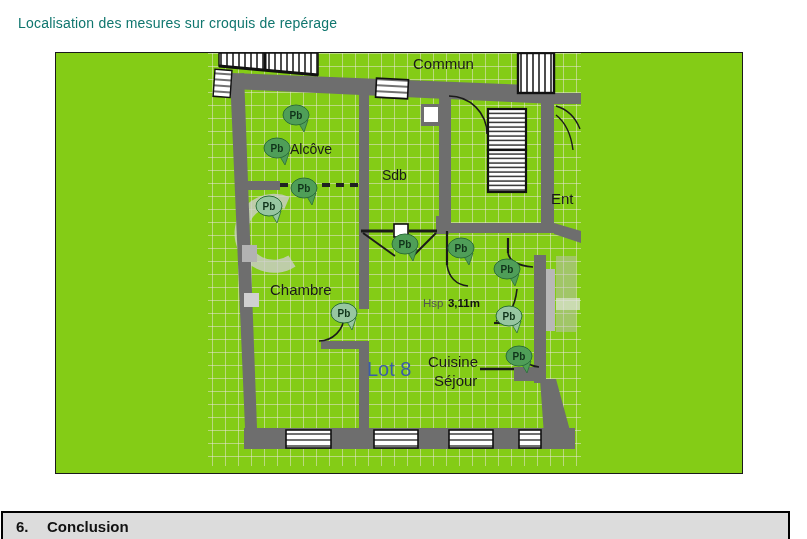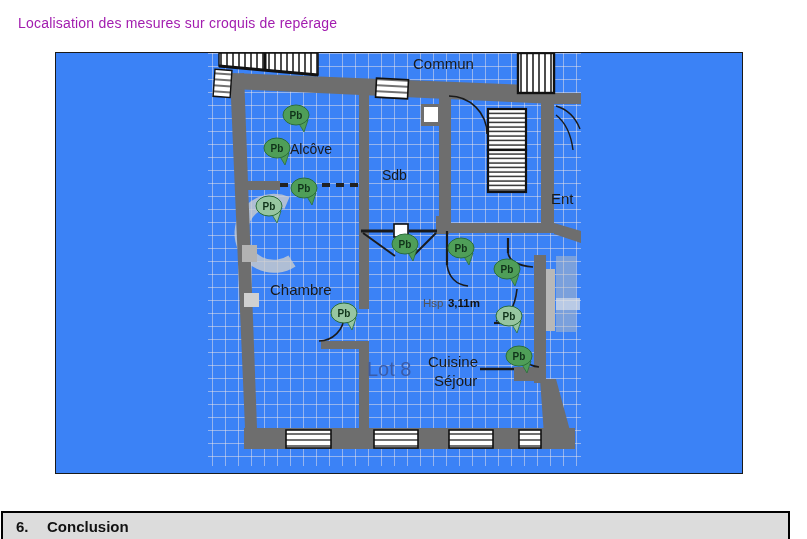--- a/index.html
+++ b/index.html
@@ -1,20 +1,20 @@
 <!DOCTYPE html>
 <html><head>
 <meta charset="utf-8">
 <style>
   html,body{margin:0;padding:0}
   body{width:807px;height:539px;background:#fff;position:relative;overflow:hidden;
        font-family:"Liberation Sans",sans-serif;}
-  .caption{position:absolute;left:18px;top:15px;font-size:14px;color:#a21caf;letter-spacing:.2px}
+  .caption{position:absolute;left:18px;top:15px;font-size:14px;color:#0f766e;letter-spacing:.2px}
   .plan-frame{position:absolute;left:55px;top:52px;width:686px;height:420px;
-              border:1px solid #1a1a1a;background:#3b82f6}
+              border:1px solid #1a1a1a;background:#84cc16}
   .plan-frame svg{display:block}
   svg text{font-family:"Liberation Sans",sans-serif}
   .wall{fill:#6e6e6e}
   .blackline{stroke:#1a1a1a;fill:none}
   .room-label{font-size:15px;fill:#1a1a1a}
   .room-label-sm{font-size:14px;fill:#1a1a1a}
   .lot-label{font-size:20px;fill:#3a5ca8}
   .hsp-label{font-size:11.5px;fill:#555}
   .hsp-value{font-size:11.5px;font-weight:bold;fill:#111}
   .pb-label{font-size:10px;font-weight:bold;fill:#10331a}

